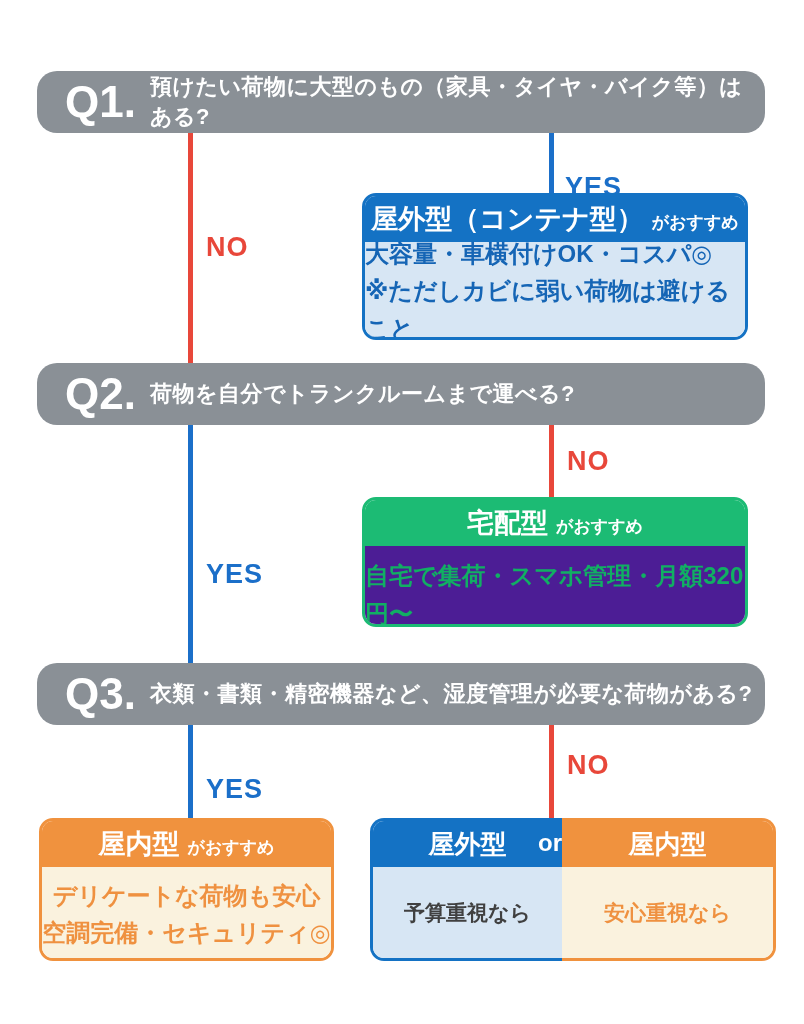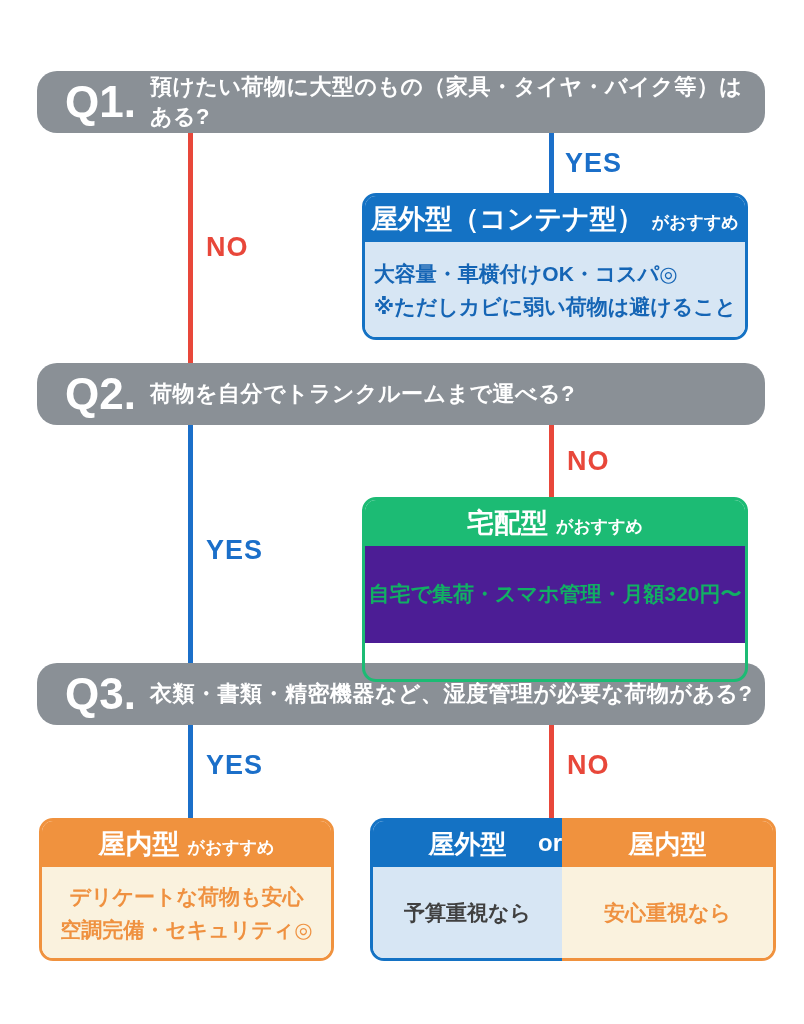--- a/index.html
+++ b/index.html
@@ -9,55 +9,55 @@
     font-weight:bold;
   }
 
   
   .vline { position:absolute; width:5px; }
   .vline.red  { background:#E8473A; }
   .vline.blue { background:#1B6FC9; }
 
   
   .branch-label { position:absolute; font-size:27px; font-weight:800; letter-spacing:1px; }
-  .branch-label.yes { color:#1B6FC9; }
+  .branch-label.yes { color:#1B6FC9;margin-top:24px; }
   .branch-label.no  { color:#E8473A; }
 
   
   .qbar {
     position:absolute; left:37px; width:728px; height:62px;
     background:#8A9096; border-radius:20px; color:#ffffff;
     display:flex; align-items:center; padding:0 0 0 28px; box-sizing:border-box;
   }
   .qbar .qnum { font-size:44px; font-weight:800; margin-right:14px; line-height:1; }
   .qbar .qtext { font-size:22px; font-weight:bold; letter-spacing:0.5px; }
 
   
   .result { position:absolute; border-radius:14px; overflow:hidden; box-sizing:border-box; border:3px solid; }
   .result .hdr { display:flex; align-items:baseline; justify-content:center; color:#fff; height:46px; }
   .result .hdr .title { font-size:27px; font-weight:800; line-height:46px; }
   .result .hdr .suffix { font-size:17px; font-weight:bold; margin-left:8px; }
   .result .bd { display:flex; align-items:center; justify-content:center; }
-  .result .bd .inner { text-align:left; font-size:21px; line-height:1.55; }
+  .result .bd .inner { text-align:left; font-size:24px; line-height:1.55; }
 
   .result.blue   { border-color:#1472C4; }
   .result.blue .hdr { background:#1472C4; }
   .result.blue .bd  { background:#D7E6F4; color:#1565B5; }
 
   .result.green  { border-color:#1CBB74; }
   .result.green .hdr { background:#1CBB74; }
   .result.green .bd  { background:#4c1d95; color:#11AF63; }
 
   .result.orange { border-color:#F0923E; }
   .result.orange .hdr { background:#F0923E; }
   .result.orange .bd  { background:#FAF2DE; color:#EF9140; }
 
   #res-outdoor  { left:362px; top:193px; width:386px; height:147px; }
   #res-outdoor .bd { height:98px; }
-  #res-delivery { left:362px; top:497px; width:386px; height:185px; }
+  #res-delivery { left:362px; top:497px; width:386px; height:130px; }
   #res-delivery .bd { height:97px; }
   #res-indoor   { left:39px;  top:818px; width:295px; height:143px; }
   #res-indoor .bd { height:94px; font-size:21px; }
   #res-indoor .bd .inner { text-align:center; }
 
   
   .split { position:absolute; left:358px; top:818px; width:406px; height:143px; display:flex;padding-left:12px; }
   .split .col { box-sizing:border-box; display:flex; flex-direction:column; }
   .split .col.left  { width:192px; border:3px solid #1472C4; border-right:none; border-radius:14px 0 0 14px; overflow:hidden; }
   .split .col.right { width:214px; border:3px solid #F0923E; border-left:none;  border-radius:0 14px 14px 0; overflow:hidden; }

